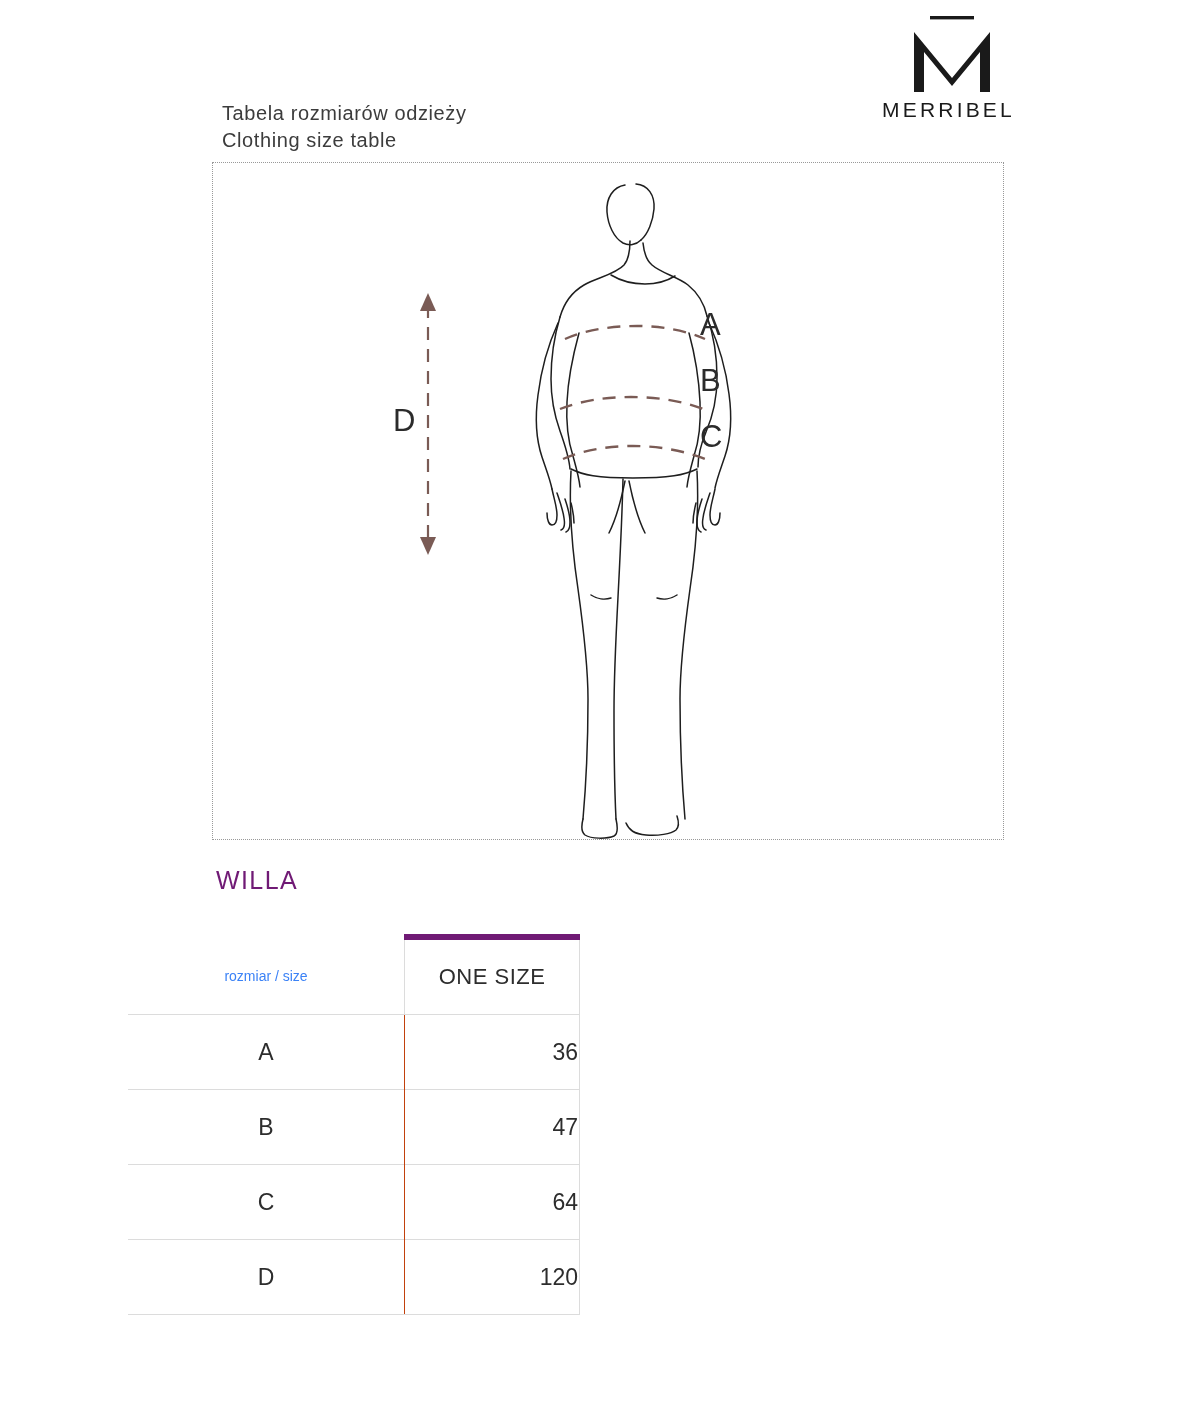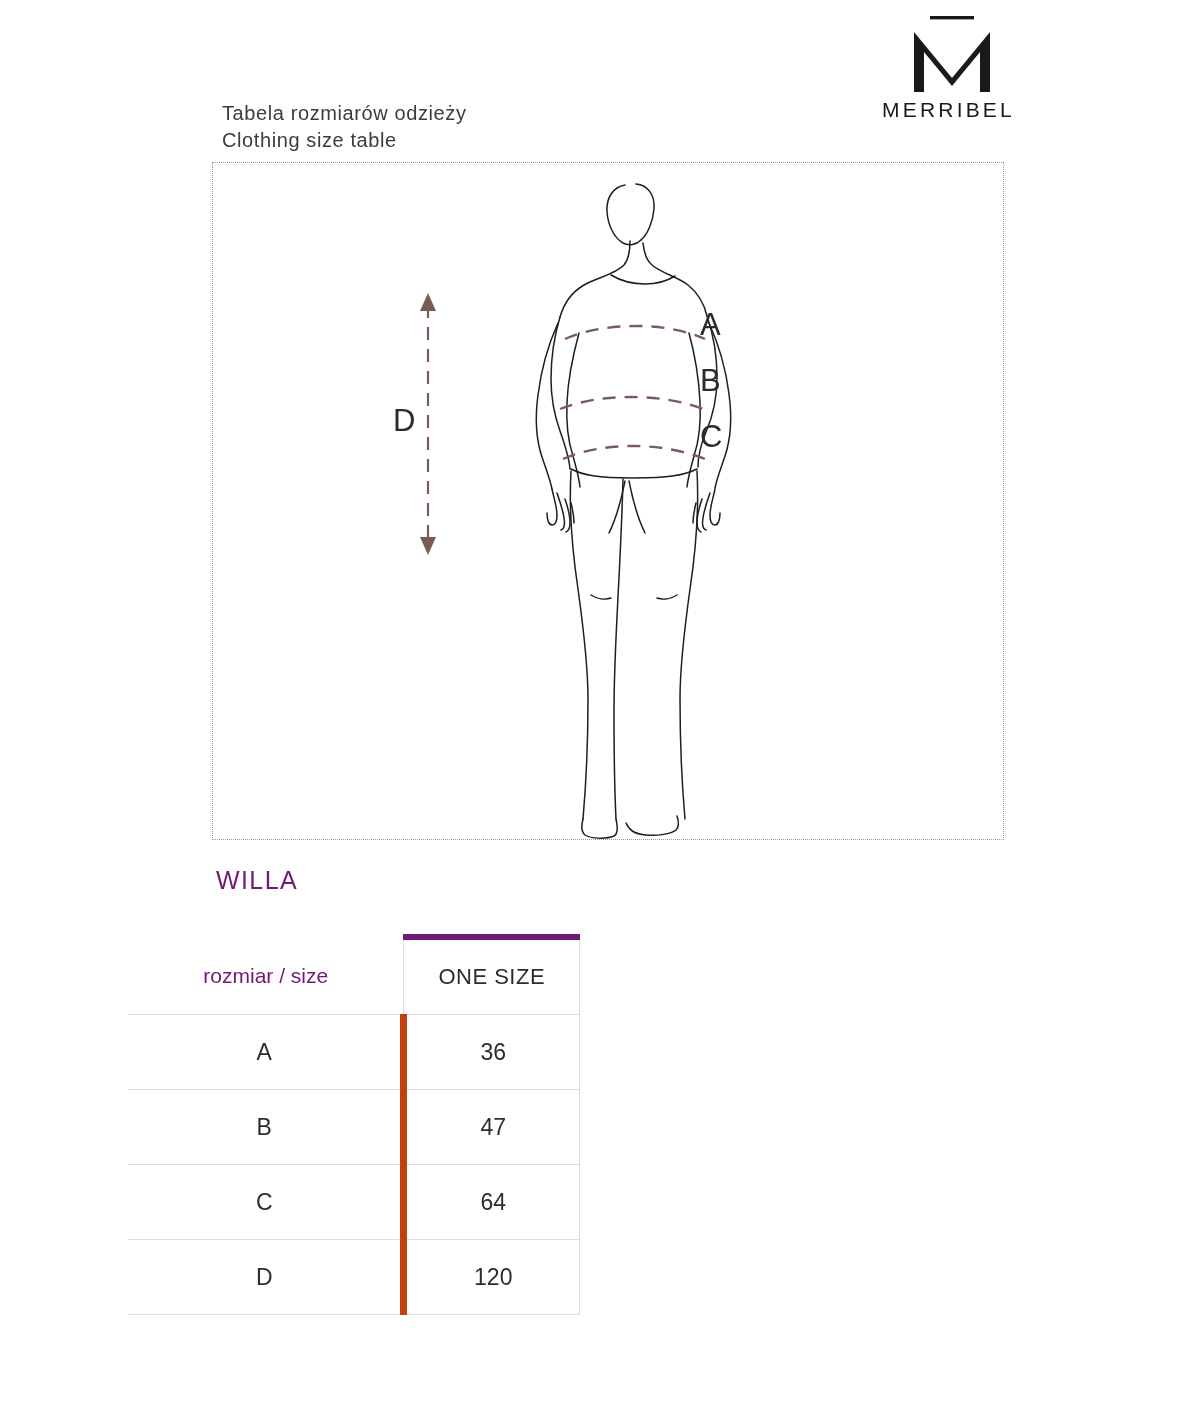--- a/index.html
+++ b/index.html
@@ -97,37 +97,38 @@
     font-weight: 400;
   }
   .size-table td.label {
     width: 278px;
   }
   .size-table td.value {
     width: 174px;
   }
   
   .size-table tr.head td.label {
-    font-size: 21px;
-    color: #701a75;
+    font-size: 14px;
+    color: #3b82f6;
   }
   .size-table tr.head td.value {
     font-size: 22px;
     letter-spacing: 0.5px;
     border-left: 1px solid #dcdcdc;
     border-right: 1px solid #dcdcdc;
     border-top: 6px solid #701a75;
   }
   .size-table tr.body td.label {
     border-top: 1px solid #dcdcdc;
   }
   .size-table tr.body td.value {
     border-top: 1px solid #dcdcdc;
-    border-left: 7px solid #c2410c;
+    border-left: 1px solid #c2410c;
     border-right: 1px solid #dcdcdc;
+    text-align: right;
   }
   .size-table tr.last td {
     border-bottom: 1px solid #dcdcdc;
   }
 </style>
 </head>
 <body>
 
 <div class="brand">
   <svg class="brand-mark" viewBox="0 0 100 84">

